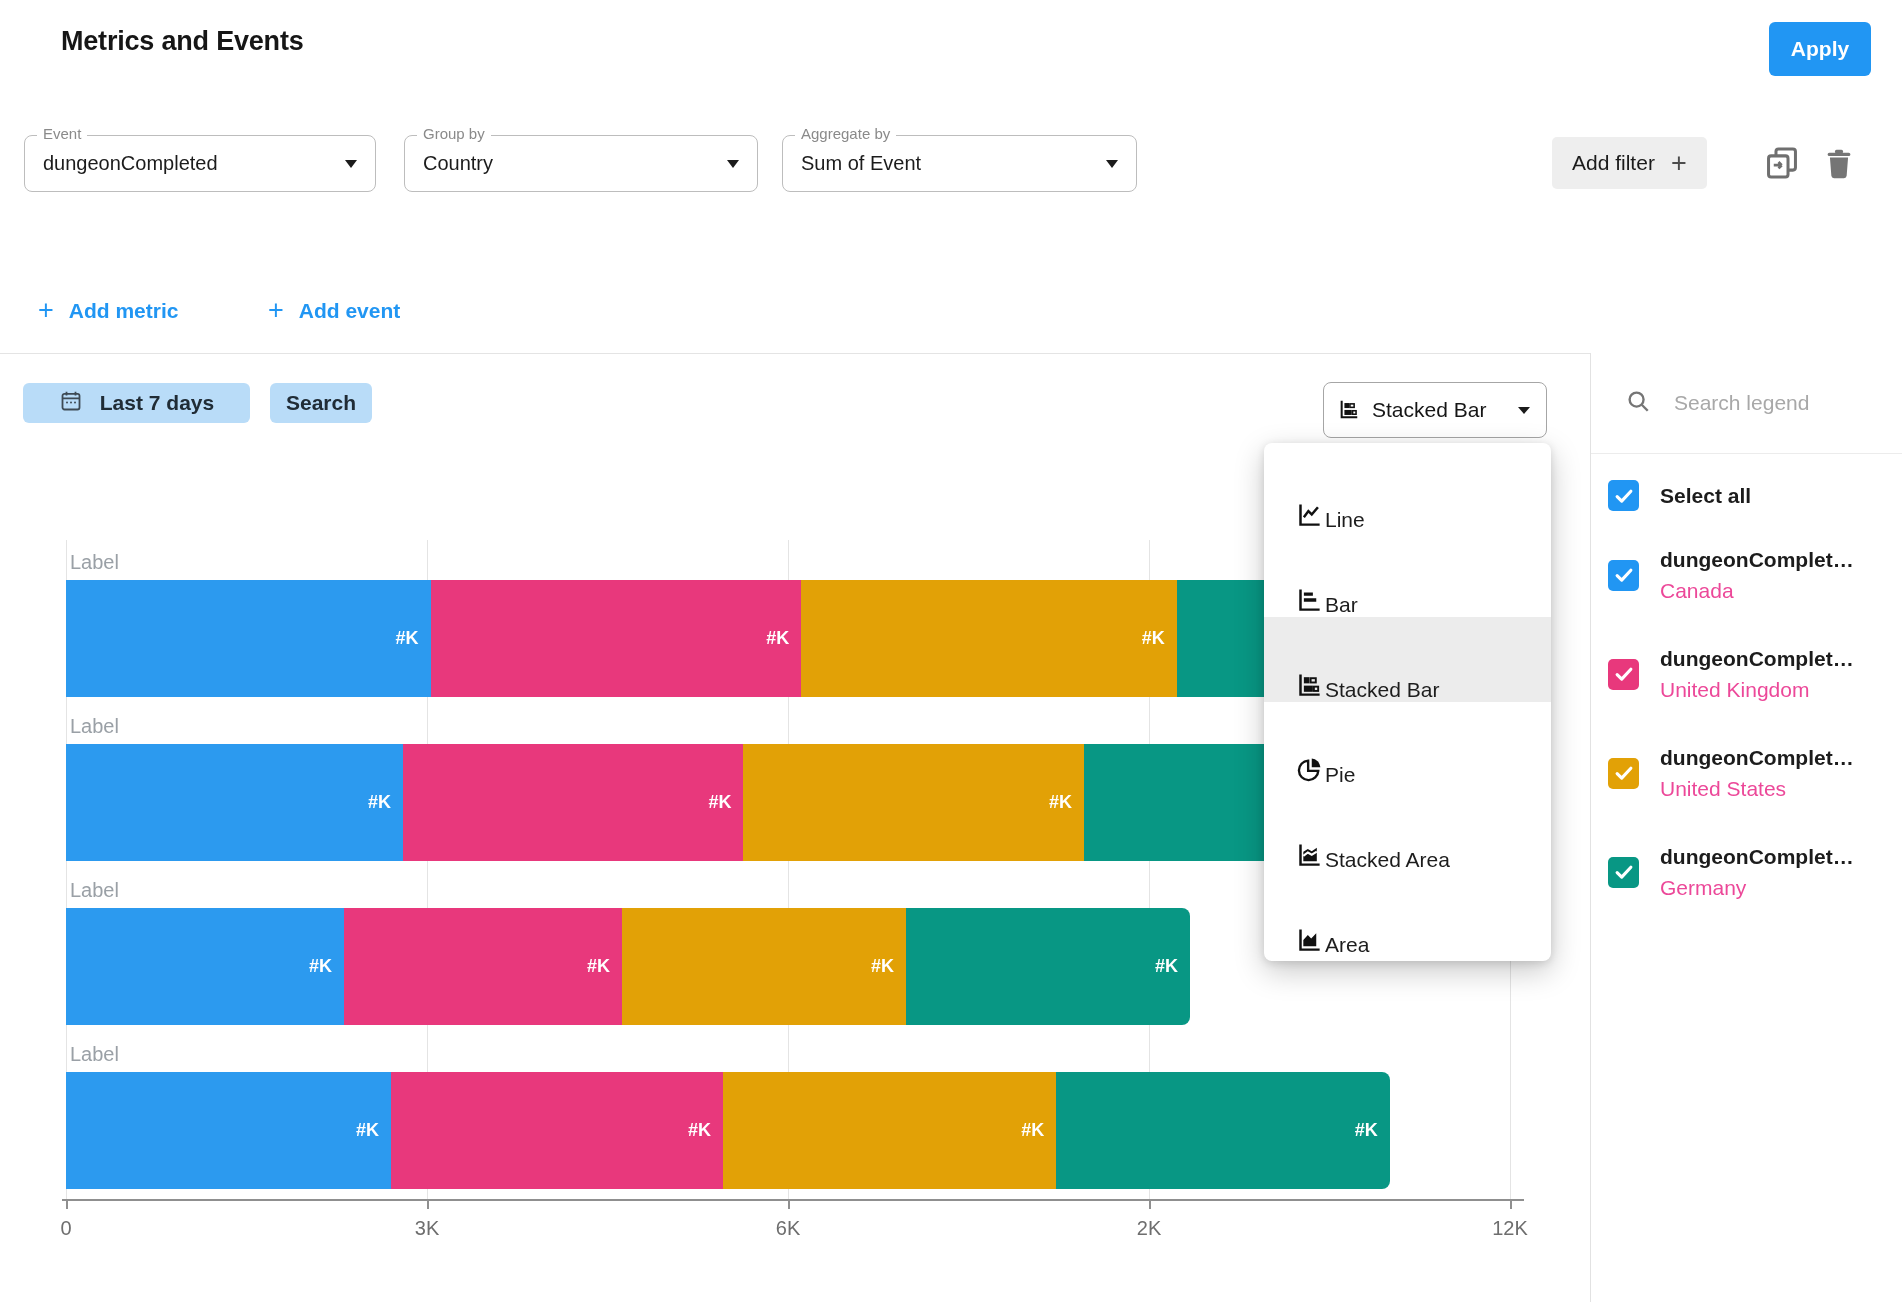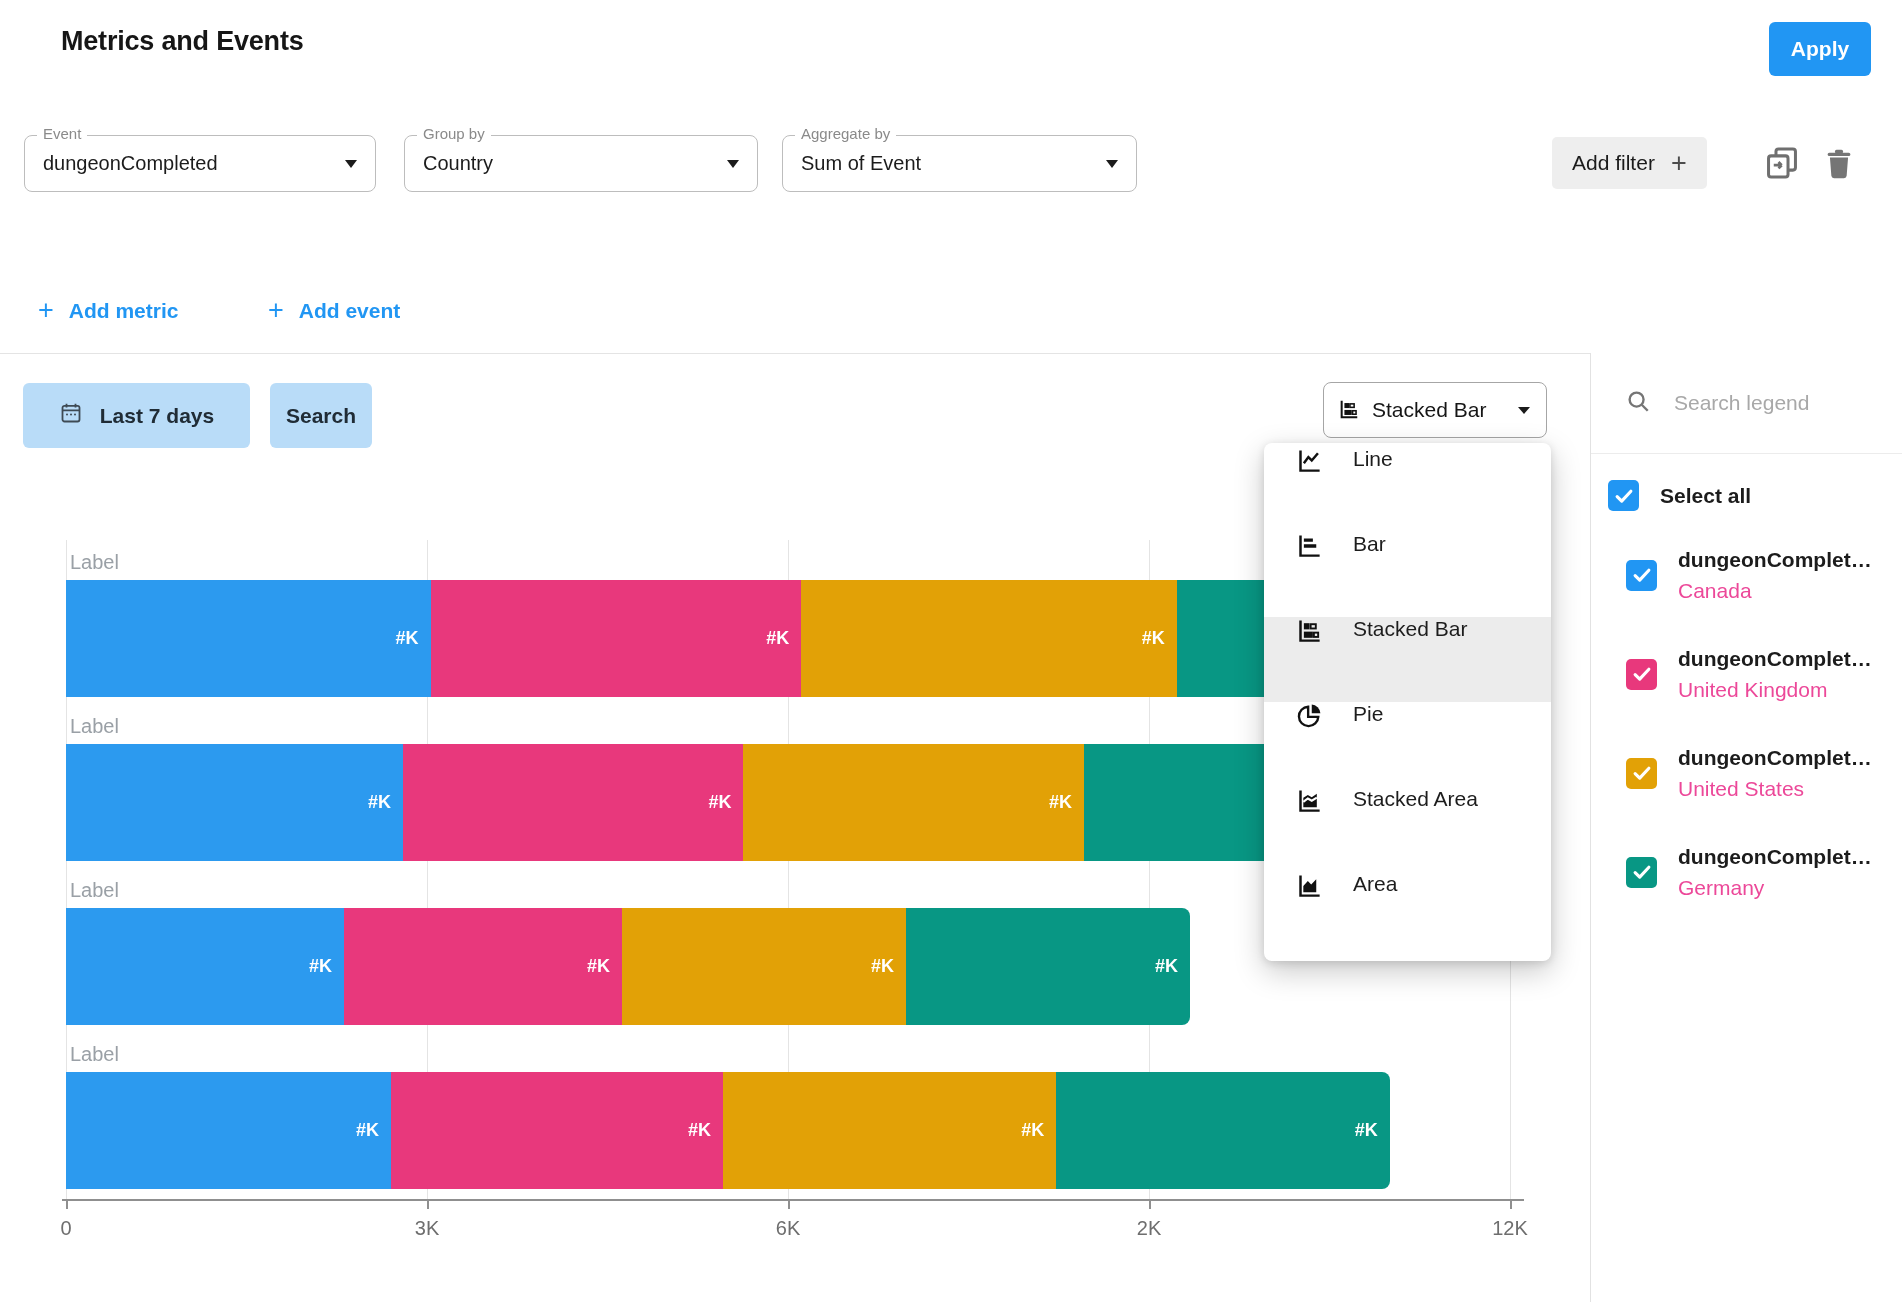--- a/index.html
+++ b/index.html
@@ -35,39 +35,39 @@
   
   .link-btn { position:absolute; top:297px; background:none; border:none; font-family:inherit; color:#2196F3;
     font-size:21px; font-weight:700; display:flex; align-items:center; gap:15px; cursor:pointer; }
   .link-btn .plus { font-size:27px; font-weight:400; line-height:1; }
   .add-metric { left:38px; }
   .add-event { left:268px; }
 
   .top-divider { position:absolute; left:0; top:353px; width:1902px; height:1px; background:#e4e4e4; }
 
   
-  .chip { position:absolute; top:383px; height:65px; background:#b9dcf8; border:none; border-radius:6px;
+  .chip { position:absolute; top:383px; height:40px; background:#b9dcf8; border:none; border-radius:6px;
     font-family:inherit; font-size:21px; font-weight:700; color:#202c36; display:flex; align-items:center;
     justify-content:center; gap:17px; cursor:pointer; }
   .chip-range { left:23px; width:227px; }
   .chip-granularity { left:270px; width:102px; }
   .chip svg { width:24px; height:24px; }
 
   
   .charttype-btn { position:absolute; left:1323px; top:382px; width:224px; height:56px; background:#fff;
     border:1px solid #a6a6a6; border-radius:8px; font-family:inherit; display:flex; align-items:center;
     padding:0 16px 0 14px; gap:12px; cursor:pointer; }
   .charttype-btn .ct-label { font-size:21px; color:#161616; }
   .charttype-btn svg { width:22px; height:22px; }
   .charttype-btn .caret { margin-left:auto; border-top-width:7px; }
 
   
   .ct-menu { position:absolute; left:1264px; top:443px; width:287px; background:#fff; border-radius:8px; z-index:30;
     box-shadow:0 10px 30px rgba(0,0,0,.22), 0 2px 8px rgba(0,0,0,.12); overflow:hidden; padding:4px 0; }
-  .ct-item { height:85px; display:flex; align-items:flex-start; gap:30px; padding:0 8px 0 32px; cursor:pointer; }
+  .ct-item { height:85px; display:flex; align-items:flex-end; gap:2px; padding:0 8px 0 32px; cursor:pointer; }
   .ct-item.selected { background:#ececec; }
   .ct-item svg { width:27px; height:27px; flex:0 0 auto; }
   .ct-item .mi-label { font-size:21px; color:#1d1d1d; }
 
   
   .gridline { position:absolute; width:1px; background:#e4e4e4; top:540px; height:660px; }
   .axis-line { position:absolute; left:62px; top:1199px; width:1462px; height:1.5px; background:#8f8f8f; }
   .tick-mark { position:absolute; top:1200px; width:1.5px; height:9px; background:#8f8f8f; }
   .tick-label { position:absolute; top:1217px; transform:translateX(-50%); font-size:20px; color:#6e6e6e; }
   .bar-caption { position:absolute; font-size:20px; color:#9aa0a6;text-align:right; }
@@ -79,21 +79,21 @@
   .legend-panel { position:absolute; left:1590px; top:353px; width:312px; height:949px; border-left:1px solid #e2e2e2; background:#fff; }
   .search-row { position:absolute; left:0; top:22px; width:100%; height:56px; display:flex; align-items:center; padding:0 20px 0 34px; gap:22px; }
   .search-row svg { width:27px; height:27px; flex:0 0 auto; }
   .search-input { border:none; outline:none; font-family:inherit; font-size:21px; color:#444; width:100%; }
   .search-input::placeholder { color:#a8a8a8; }
   .legend-divider { position:absolute; left:0; top:100px; width:100%; height:1px; background:#ececec; }
   .select-all-row { position:absolute; left:17px; top:127px; display:flex; align-items:center; gap:21px; cursor:pointer; }
   .cbox { width:31px; height:31px; border-radius:5px; display:flex; align-items:center; justify-content:center; flex:0 0 auto; }
   .cbox svg { width:22px; height:22px; }
   .select-all-label { font-size:21px; font-weight:700; color:#1c1c1c; }
-  .legend-list { position:absolute; left:35px; top:186px; right:8px; }
+  .legend-list { position:absolute; left:17px; top:186px; right:8px; }
   .legend-item { display:flex; align-items:center; gap:21px; margin-bottom:27px; height:72px; cursor:pointer; }
   .legend-text { min-width:0; }
   .legend-title { font-size:21px; font-weight:700; color:#1c1c1c; line-height:31px; white-space:nowrap; }
   .legend-sub { font-size:21px; color:#ec4899; line-height:31px; }
 </style>
 </head>
 <body>
 
 <div class="app">
 

